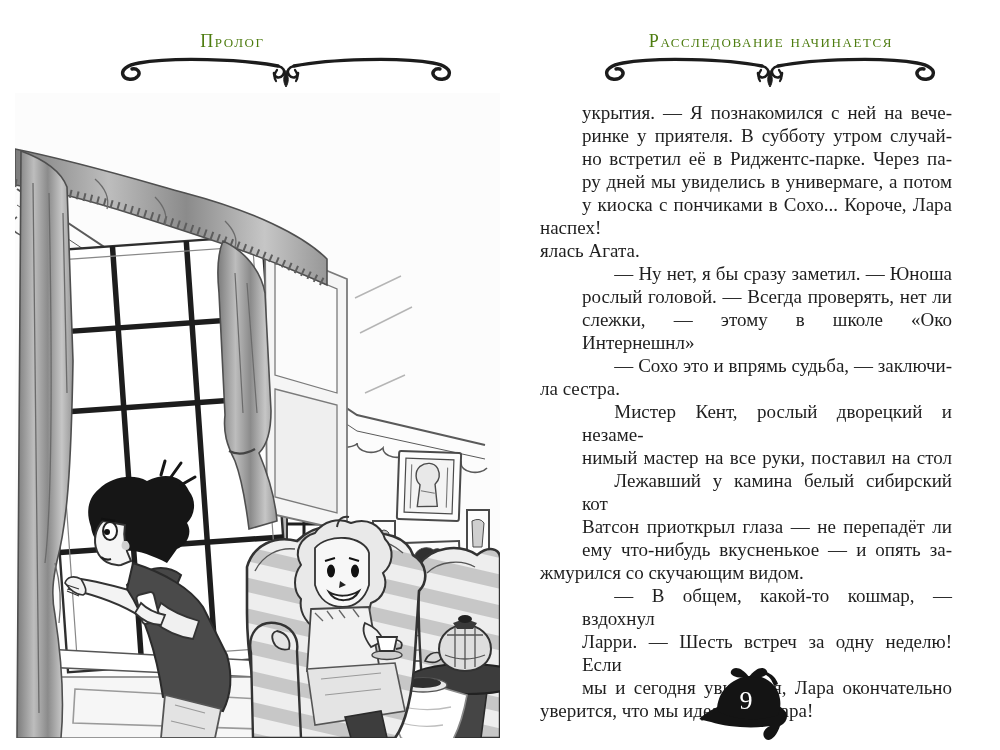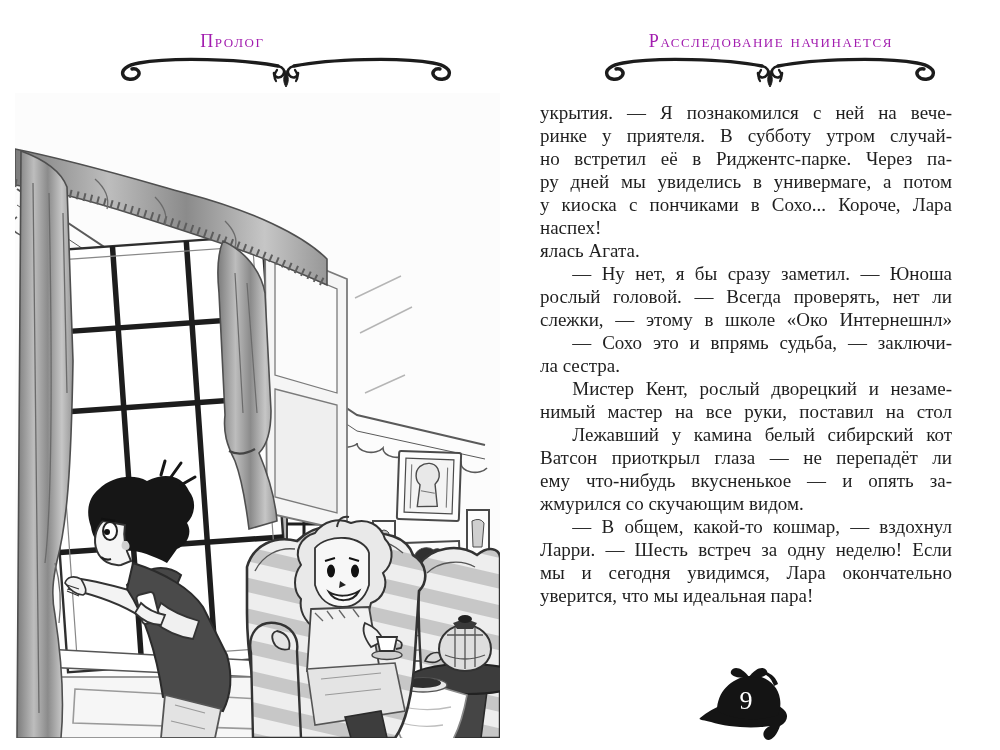--- a/index.html
+++ b/index.html
@@ -6,21 +6,21 @@
   body{
     width:1000px;height:750px;background:#ffffff;position:relative;overflow:hidden;
     font-family:"Liberation Serif","DejaVu Serif",serif;color:#1f1f1f;
   }
   .page{position:absolute;top:0;width:500px;height:750px;background:#fff;}
   #page-left{left:0;}
   #page-right{left:500px;}
 
   .running-head{
     position:absolute;top:30px;height:22px;line-height:22px;
-    font-variant:small-caps;letter-spacing:1.6px;font-size:18px;color:#a21caf;
+    font-variant:small-caps;letter-spacing:1.6px;font-size:18px;color:#4d7c0f;
     text-align:center;white-space:nowrap;
   }
   #page-left .running-head{left:60px;width:345px;}
   #page-right .running-head{left:96px;width:350px;}
 
   .flourish{position:absolute;top:55px;width:340px;height:34px;}
   #page-left .flourish{left:116px;}
   #page-right .flourish{left:100px;}
 
   
@@ -30,20 +30,21 @@
     text-align:right;
   }
   #left-text .plines{white-space:pre-line;}
   #right-text{
     position:absolute;top:101px;left:40px;width:412px;
   }
   .pbody{
     white-space:pre-line;
     text-align:justify;
     text-align-last:justify;
+    margin-left:42px;
   }
   .plast{text-align:left;}
   .indent .pbody{text-indent:1.7em;}
 
   .illustration{position:absolute;left:15px;top:93px;width:485px;height:645px;}
 
   .hat-badge{position:absolute;left:198px;top:664px;width:96px;height:80px;}
 </style>
 </head>
 <body>

